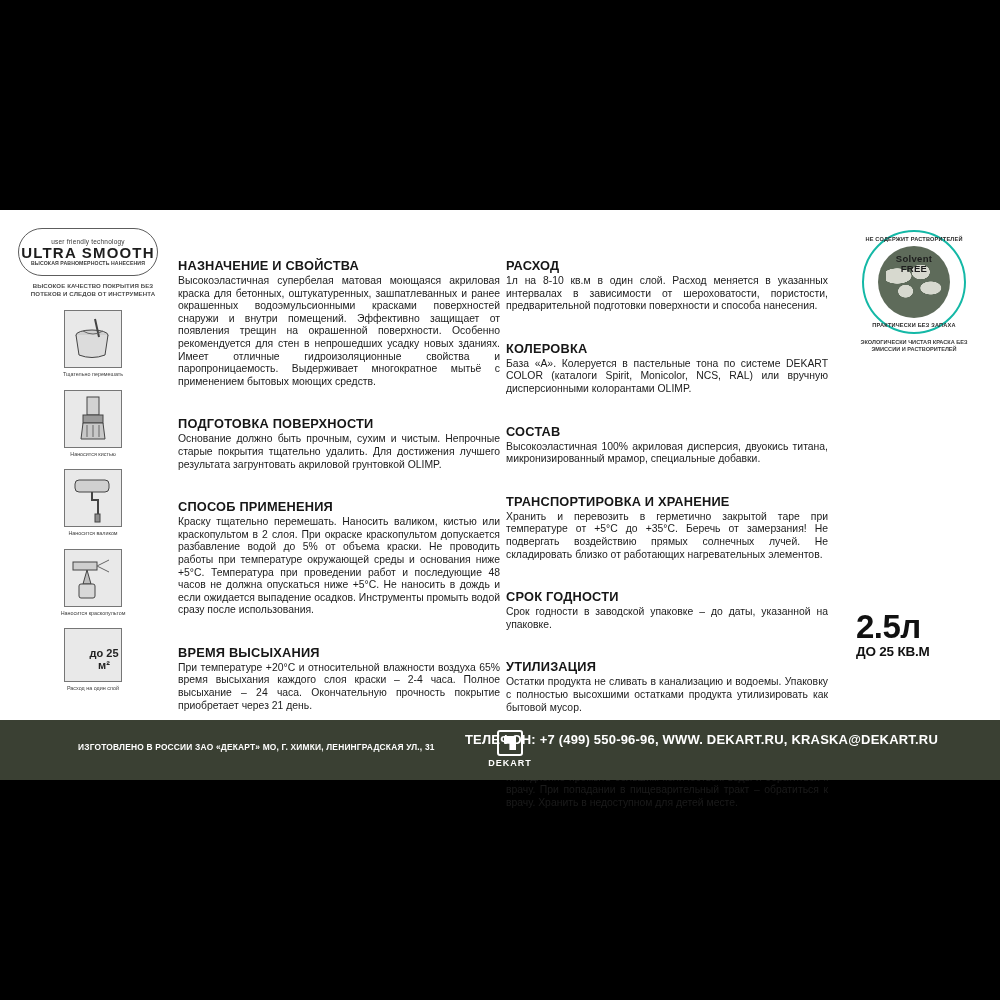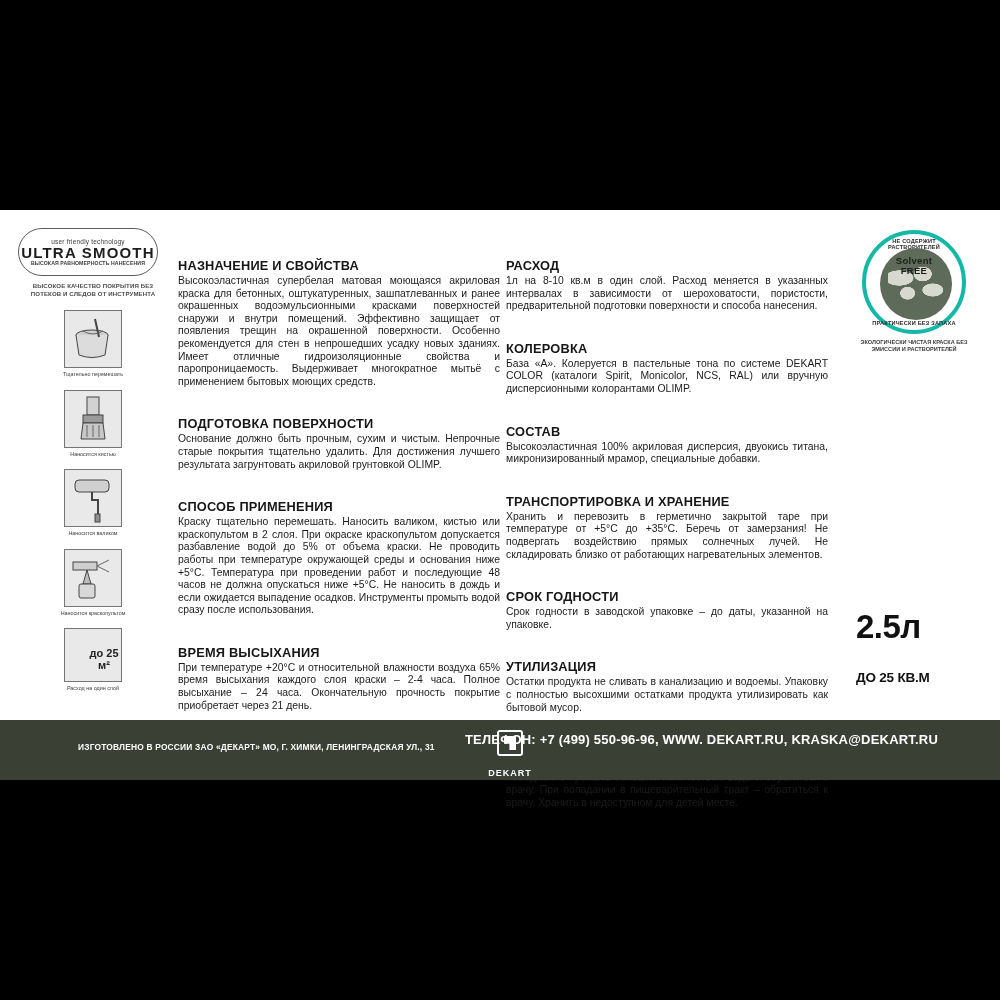--- a/index.html
+++ b/index.html
@@ -58,21 +58,21 @@
     margin:0;font-size:10.4px;line-height:12.6px;color:#1b1b1b;
     text-align:justify;hyphens:auto;
   }
 
   
   .seal{
     position:absolute;left:856px;top:20px;width:116px;text-align:center;
   }
   .seal-circle{
     width:104px;height:104px;border-radius:50%;
-    border:4px solid #14b8a6;background:#fff;margin:0 auto;position:relative;
+    border:2px solid #14b8a6;background:#fff;margin:0 auto;position:relative;
     box-sizing:border-box;
   }
   .seal-inner{
     position:absolute;left:14px;top:14px;width:72px;height:72px;border-radius:50%;
     background:#5e6b5a;overflow:hidden;
   }
   .seal-inner::after{
     content:"";position:absolute;left:8px;top:14px;width:56px;height:40px;
     background:
       radial-gradient(ellipse at 20% 40%, #d7d9cf 0 22%, transparent 23%),
@@ -92,21 +92,21 @@
   .seal-arc-bot{bottom:4px;}
   .seal-cap{
     margin-top:5px;font-size:5.6px;font-weight:bold;color:#3c3c3c;line-height:7px;
   }
 
   
   .volume{
     position:absolute;left:856px;top:400px;width:120px;
   }
   .volume .v1{font-size:33px;font-weight:bold;color:#111;line-height:34px;letter-spacing:-.5px;}
-  .volume .v2{font-size:13.5px;font-weight:bold;color:#111;line-height:16px;letter-spacing:-.2px;margin-top:26px;}
+  .volume .v2{font-size:13.5px;font-weight:bold;color:#111;line-height:16px;letter-spacing:-.2px;}
 
   
   .foot-left{
     position:absolute;left:78px;top:22px;font-size:8.4px;font-weight:bold;
     color:#ffffff;letter-spacing:.2px;
   }
   .foot-right{
     position:absolute;right:62px;top:12px;font-size:13px;font-weight:bold;
     color:#ffffff;letter-spacing:.2px;
   }
@@ -114,21 +114,21 @@
     position:absolute;left:470px;top:10px;width:80px;text-align:center;color:#fff;
   }
   .foot-logo .mark{
     width:26px;height:26px;margin:0 auto;border:2px solid #fff;border-radius:3px;
     position:relative;box-sizing:border-box;
   }
   .foot-logo .mark::before{
     content:"";position:absolute;left:5px;top:4px;width:12px;height:14px;
     background:#fff;clip-path:polygon(0 0,100% 0,100% 100%,45% 100%,45% 55%,0 55%);
   }
-  .foot-logo .name{font-size:9px;font-weight:bold;letter-spacing:1px;margin-top:12px;}
+  .foot-logo .name{font-size:9px;font-weight:bold;letter-spacing:1px;margin-top:2px;}
 </style>
 </head>
 <body>
 
 <div class="label">
 
   <div class="leftcol">
 
     <div class="us-badge">
       <div class="t1">user friendly technology</div>

